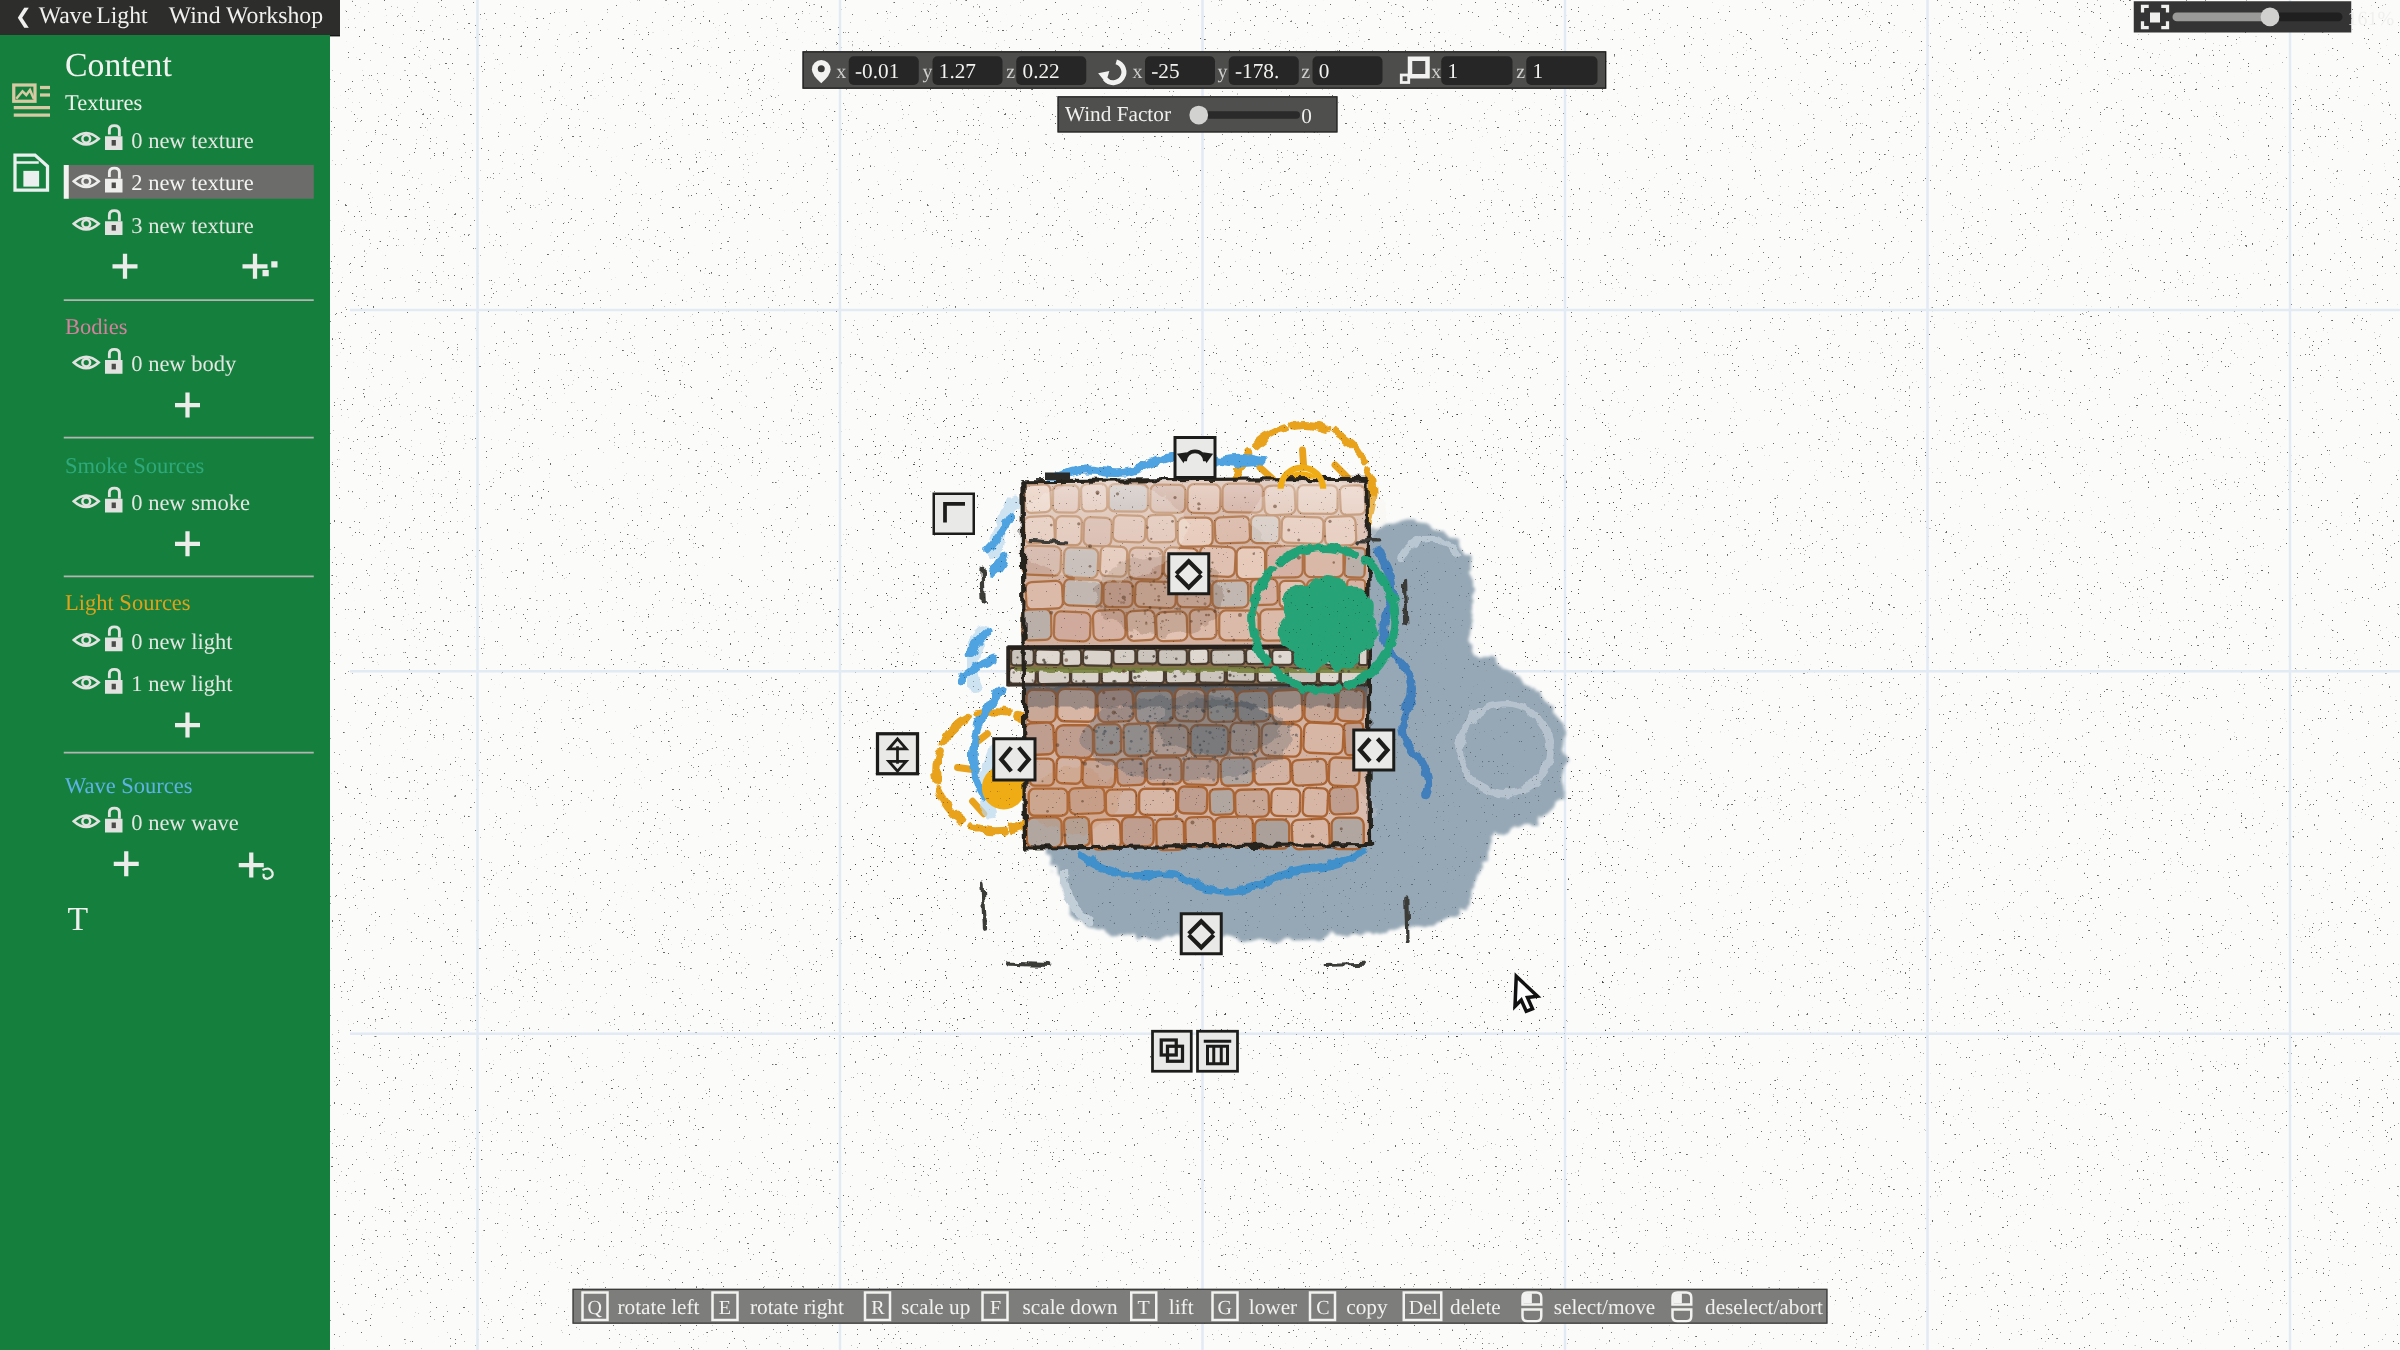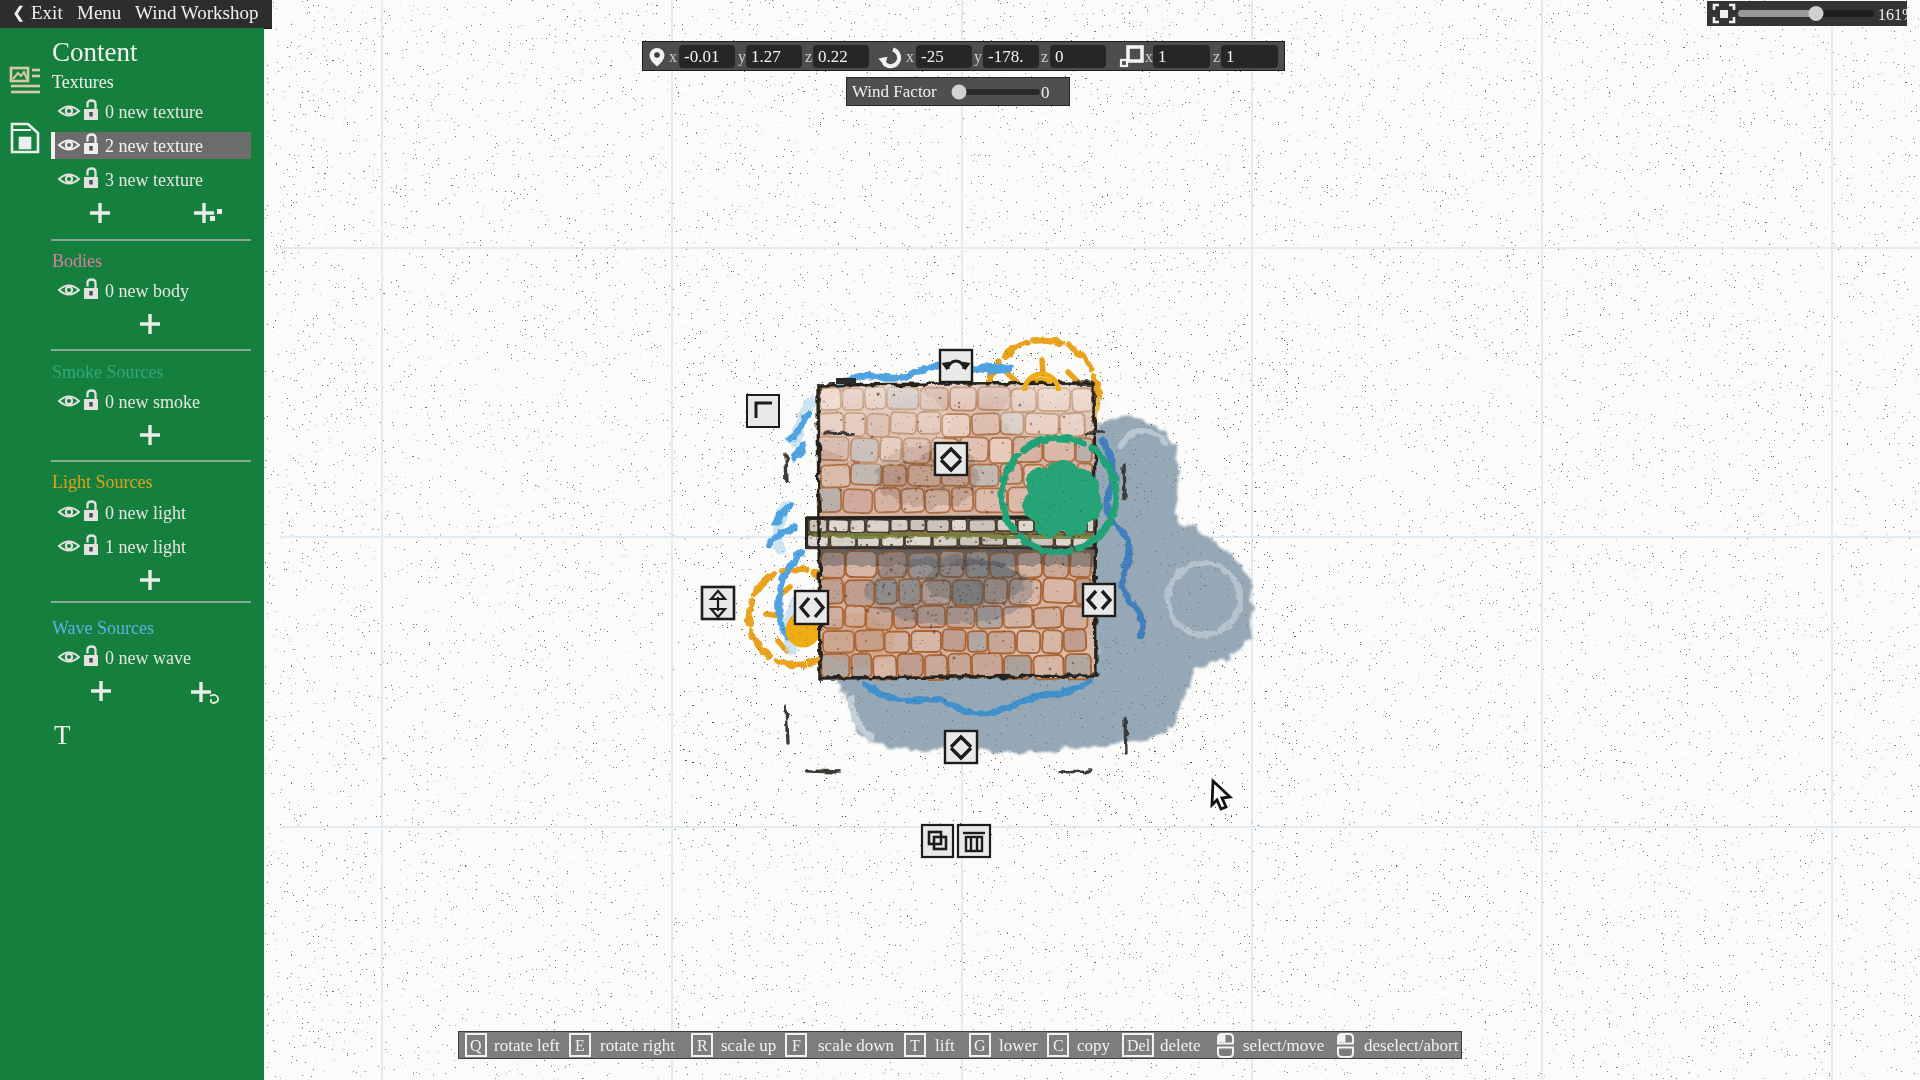--- a/index.html
+++ b/index.html
@@ -783,22 +783,22 @@
     <line x1="971" y1="837" x2="971" y2="851"></line>
     <line x1="977" y1="837" x2="977" y2="851"></line>
   </g>
 
   <path d="M 1213,781 L 1230,797 L 1222,798 L 1226,807 L 1221,809 L 1217,800 L 1212,805 Z" fill="#fdfdfd" stroke="#111" stroke-width="2.8"></path>
 
 </svg>
 
 <div class="abs" style="left:0;top:0;width:272px;height:28px;background:#2d2d2b;border-bottom:1px solid #161616;color:#f0f0ee;font-size:19px;">
   <span class="abs" style="left:12px;top:3px;font-size:16px;">❮</span>
-  <span class="abs" style="left:31px;top:2px;">Exit</span>
-  <span class="abs" style="left:77px;top:2px;">Menu</span>
+  <span class="abs" style="left:31px;top:2px;">Wave</span>
+  <span class="abs" style="left:77px;top:2px;">Light</span>
   <span class="abs" style="left:135px;top:2px;">Wind Workshop</span>
 </div>
 
 <div class="abs" style="left:0;top:28px;width:264px;height:1052px;background:#15803d;">
   <svg width="264" height="1052" viewBox="0 28 264 1052" style="position:absolute;left:0;top:0">
 
     <text x="52" y="61" font-size="27" fill="#f2f2f0" font-family="Liberation Serif">Content</text>
 
     <g stroke="#d6c9a3" stroke-width="2.6" fill="none">
       <rect x="11" y="68" width="17" height="13"></rect>
@@ -1009,21 +1009,21 @@
     <text x="5" y="19" font-size="17" fill="#f0f0ee" font-family="Liberation Serif">Wind Factor</text>
 
     <rect x="110" y="11" width="83" height="6" rx="3" fill="#2a2a2a"></rect>
 
     <circle cx="112" cy="14" r="7.5" fill="#d2d2d0"></circle>
 
     <text x="194" y="20" font-size="17" fill="#f0f0ee" font-family="Liberation Serif">0</text>
   </svg>
 </div>
 
-<div class="abs" style="left:1707px;top:1px;width:200px;height:25px;background:#343434;">
+<div class="abs" style="left:1707px;top:1px;width:174px;height:25px;background:#343434;">
   <svg width="213" height="25" viewBox="0 0 213 25" style="position:absolute;left:0;top:0">
 
     <g stroke="#f0f0ee" stroke-width="2.6" fill="none">
       <path d="M7 9 L7 4 L12 4 M22 4 L27 4 L27 9 M27 16 L27 21 L22 21 M12 21 L7 21 L7 16"></path>
       <rect x="13" y="9" width="8" height="8" fill="#f0f0ee" stroke="none"></rect>
     </g>
 
     <rect x="31" y="9" width="80" height="7" rx="3.5" fill="#9a9a98"></rect>
 
     <rect x="105" y="9" width="62" height="7" rx="3.5" fill="#1f1f1f"></rect>

